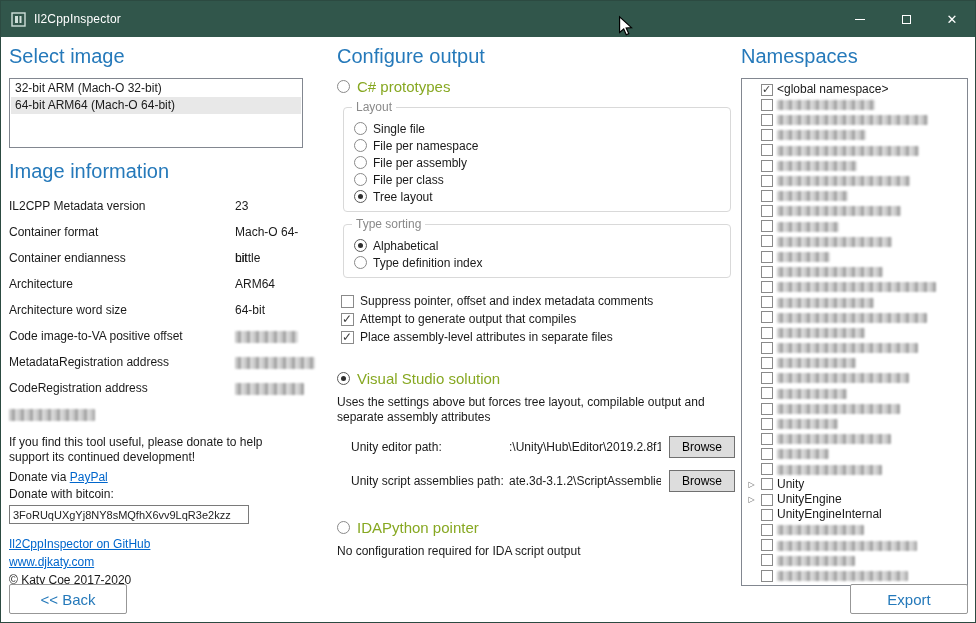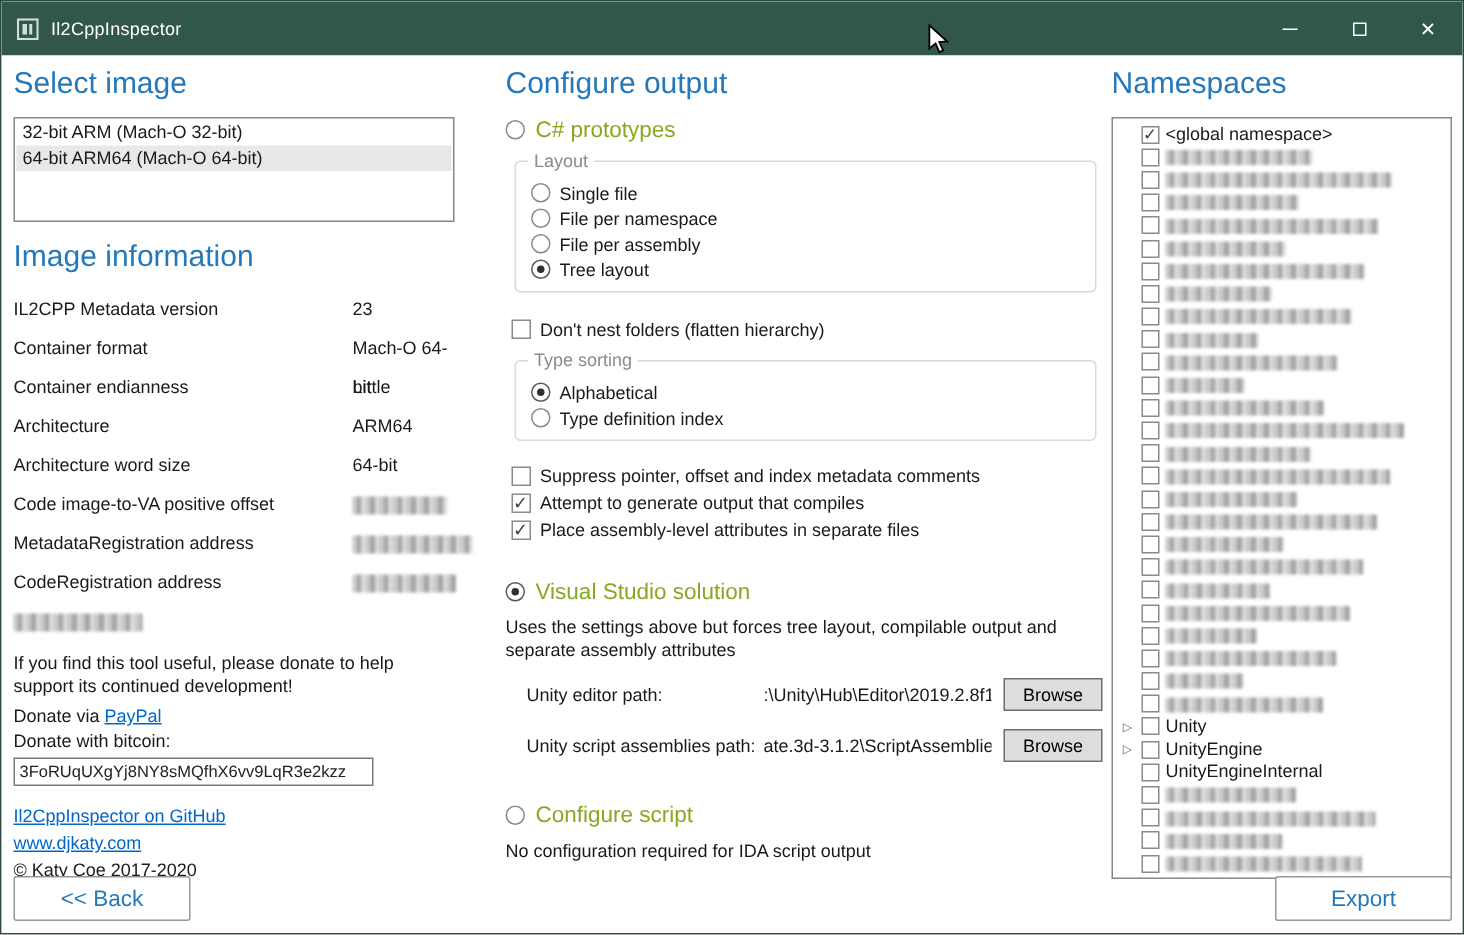--- a/index.html
+++ b/index.html
@@ -196,30 +196,30 @@
             </div>
             <div class="opt-row">
               <span class="radio"></span>
               <span class="opt-label">File per namespace</span>
             </div>
             <div class="opt-row">
               <span class="radio"></span>
               <span class="opt-label">File per assembly</span>
             </div>
             <div class="opt-row">
+              <span class="radio"></span>
+              <span class="opt-label">File per class</span>
+            </div>
+            <div class="opt-row">
               <span class="radio selected"></span>
               <span class="opt-label">Tree layout</span>
             </div>
           </div>
       </div>
 
-      <div class="opt-row lone">
-        <span class="cbx"></span>
-        <span class="opt-label">Don't nest folders (flatten hierarchy)</span>
-      </div>
 
       <div class="groupbox">
         <span class="gb-label">Type sorting</span>
         <div>
             <div class="opt-row">
               <span class="radio selected"></span>
               <span class="opt-label">Alphabetical</span>
             </div>
             <div class="opt-row">
               <span class="radio"></span>
@@ -258,21 +258,21 @@
         <div class="path-row">
           <span class="path-label">Unity script assemblies path:</span>
           <span class="path-value">ate.3d-3.1.2\ScriptAssemblies</span>
           <button class="browse-btn">Browse</button>
         </div>
       </div>
 
       <div class="ida-block">
         <div class="mode-row first">
           <span class="radio"></span>
-          <span class="mode-label">Configure script</span>
+          <span class="mode-label">IDAPython pointer</span>
         </div>
         <div class="mode-desc">No configuration required for IDA script output</div>
       </div>
     </div>
 
     <div class="col right">
       <h2>Namespaces</h2>
       <div class="ns-listbox">
           <div class="ns-row">
             <span class="expander"></span>

